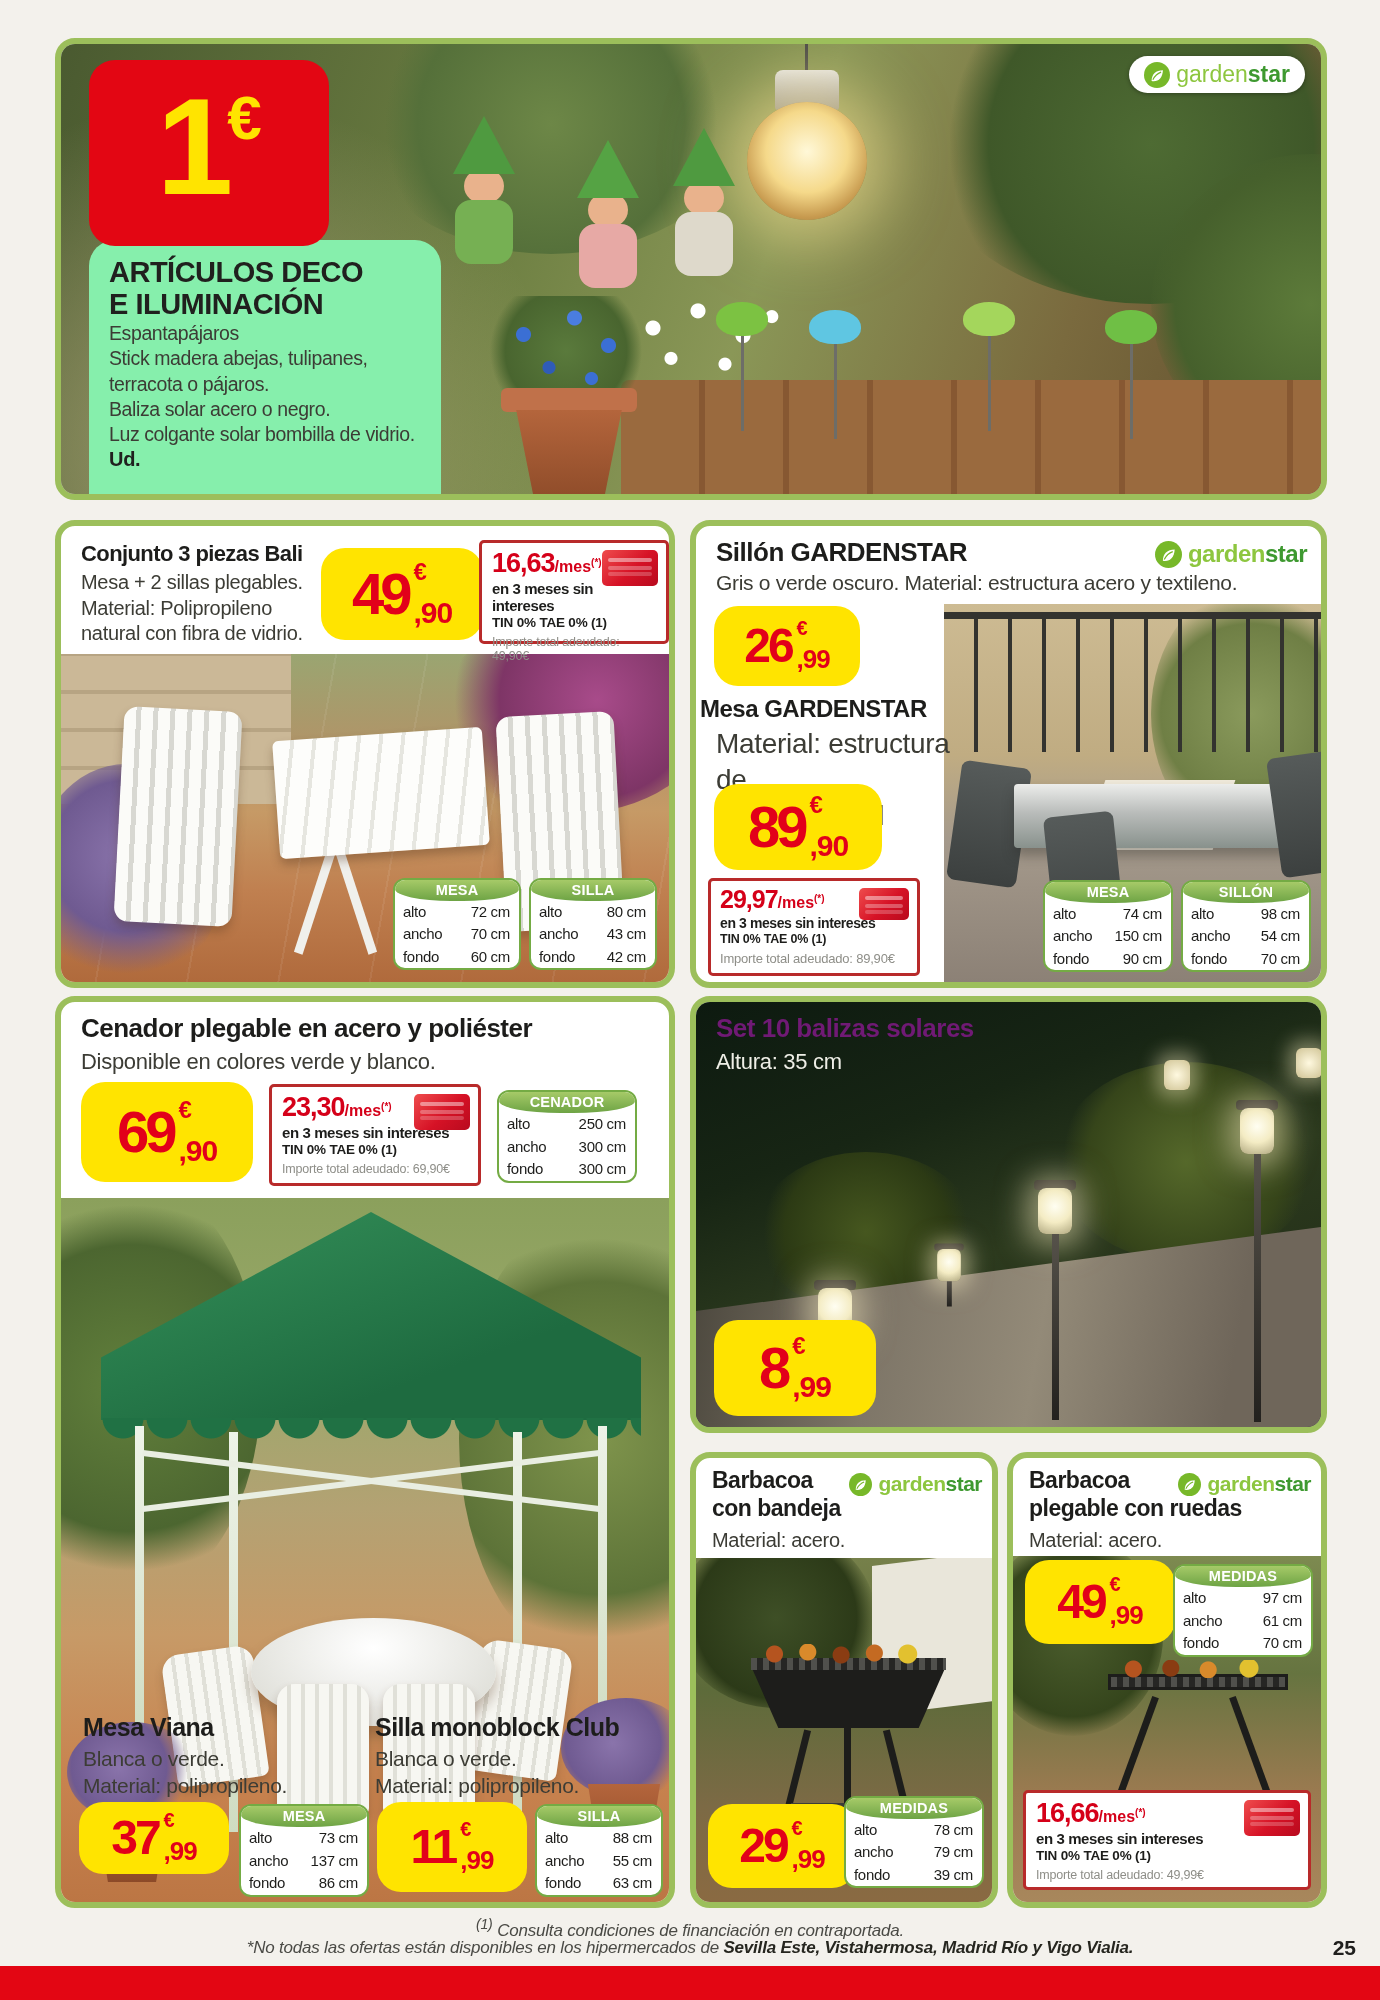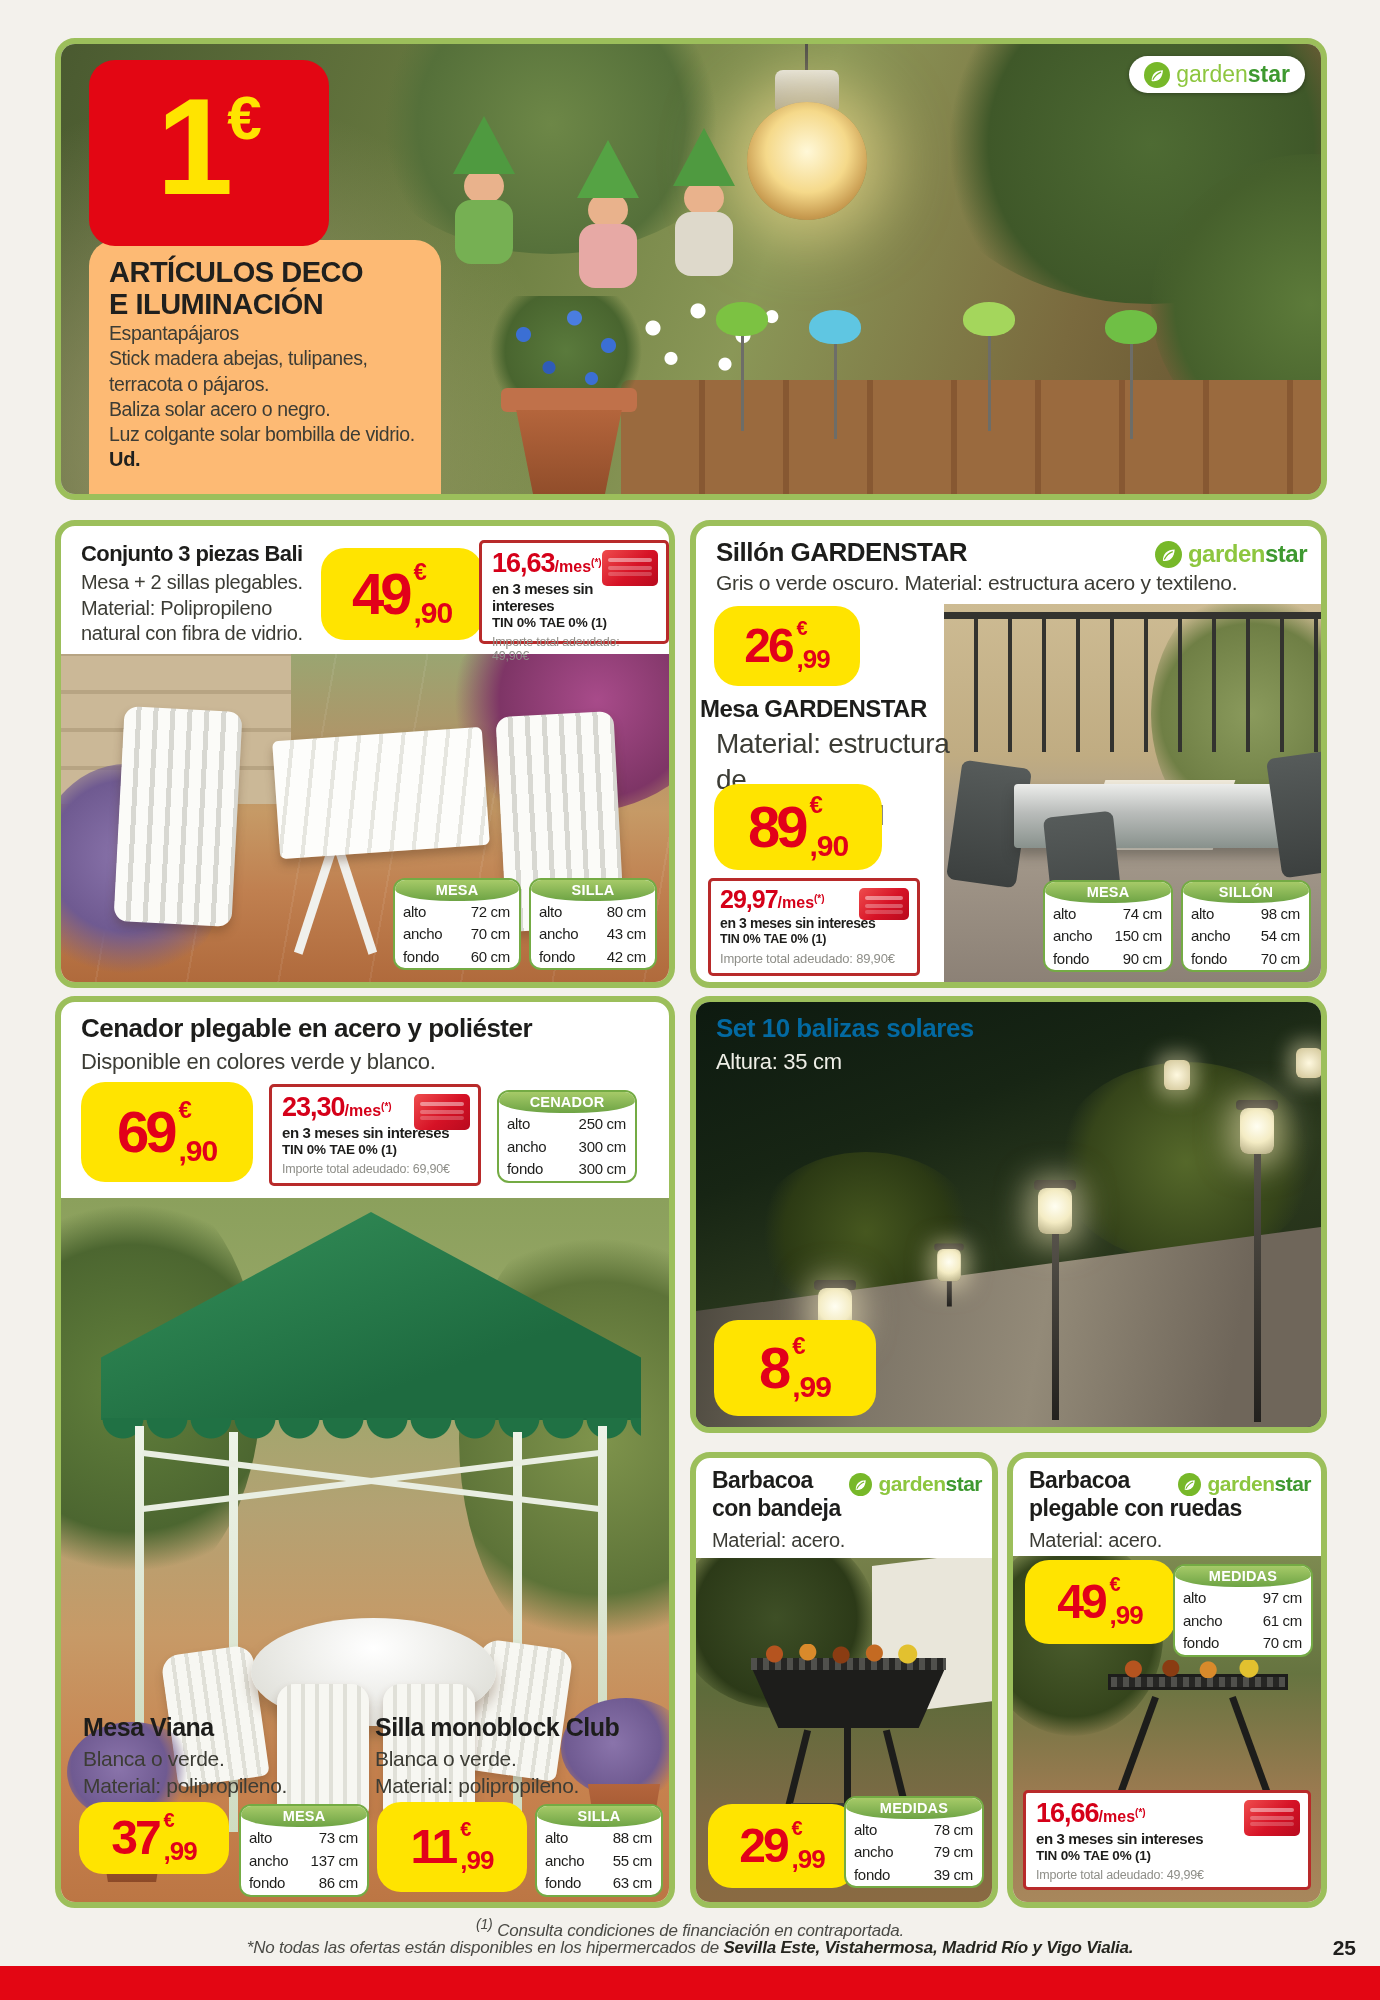--- a/index.html
+++ b/index.html
@@ -82,21 +82,21 @@
 .bird{position:absolute;z-index:3;display:flex;flex-direction:column;align-items:center}
 .bird .bbody{width:52px;height:34px;border-radius:55% 55% 50% 50%}
 .bird .stick{width:3px;height:95px;background:#6d6d68}
 #bird1{left:655px;top:258px}#bird1 .bbody{background:#7cc242}
 #bird2{left:748px;top:266px}#bird2 .bbody{background:#5fc6e2}
 #bird3{left:902px;top:258px}#bird3 .bbody{background:#a4d65c}
 #bird4{left:1044px;top:266px}#bird4 .bbody{background:#6fbf45}
 #banner-red{position:absolute;left:28px;top:16px;width:240px;height:186px;background:#e30613;border-radius:26px;display:flex;align-items:flex-start;justify-content:center;z-index:4}
 #banner-red .one{font-size:138px;color:#ffe400;font-weight:800;line-height:1.25;letter-spacing:-6px}
 #banner-red .eur{font-size:62px;color:#ffe400;font-weight:800;margin-top:22px}
-#banner-yellow{position:absolute;left:28px;top:196px;width:352px;height:280px;background:#fdba74;border-radius:26px;padding:16px 20px;z-index:3}
+#banner-yellow{position:absolute;left:28px;top:196px;width:352px;height:280px;background:#86efac;border-radius:26px;padding:16px 20px;z-index:3}
 .banner-title{font-size:29px;font-weight:800;color:#20201e;line-height:1.12;letter-spacing:-.5px}
 .banner-line{font-size:19.5px;color:#3c3c35;line-height:1.3;letter-spacing:-.4px}
 .banner-unit{font-size:20px;font-weight:800;color:#20201e;letter-spacing:-.3px}
 #banner-pill{position:absolute;right:16px;top:12px;z-index:5}
 #banner-pill .gsg{font-size:23px}#banner-pill .gss{font-size:23px}
 
 
 #card-bali{left:55px;top:520px;width:620px;height:468px}
 #bali-title{left:20px;top:16px;font-size:22px;letter-spacing:-.6px}
 #bali-desc{left:20px;top:44px;font-size:20px;width:240px}
@@ -194,21 +194,21 @@
 .bz-cap{width:42px;height:10px;background:#23211d;border-radius:4px}
 .bz-head{width:34px;height:46px;border-radius:8px;margin-top:-2px;background:radial-gradient(circle at 50% 40%,#fffef2 0%,#f4ecc4 50%,#b0a880 100%);box-shadow:0 0 30px 12px rgba(255,244,200,.5)}
 .bz-pole{width:7px;flex:1;background:linear-gradient(180deg,#56524a,#23211e)}
 #bz1{left:118px;top:278px;height:132px}
 #bz2{left:338px;top:178px;height:240px}
 #bz3{left:540px;top:98px;height:322px}
 #bz4{left:232px;top:228px;height:90px;transform:scale(.7)}
 .bz-far{position:absolute;width:26px;height:30px;border-radius:6px;background:radial-gradient(circle,#fff9e0,#cfc394);box-shadow:0 0 18px 8px rgba(255,244,200,.4);z-index:1}
 #bzf1{left:468px;top:58px}
 #bzf2{left:600px;top:46px}
-#bal-title{left:20px;top:12px;font-size:26px;color:#0369a1}
+#bal-title{left:20px;top:12px;font-size:26px;color:#701a75}
 #bal-sub{left:20px;top:46px;font-size:22px;color:#eeeee6}
 #p-bal{left:18px;top:318px;width:162px;height:96px}
 
 
 #card-bbq1{left:690px;top:1452px;width:308px;height:456px}
 #card-bbq2{left:1007px;top:1452px;width:320px;height:456px}
 .bbq-t1{left:16px;top:10px;font-size:23px}
 .bbq-t2{left:16px;top:38px;font-size:23px}
 .bbq-mat{left:16px;top:70px;font-size:20px}
 #b1-logo{right:10px;top:14px}

